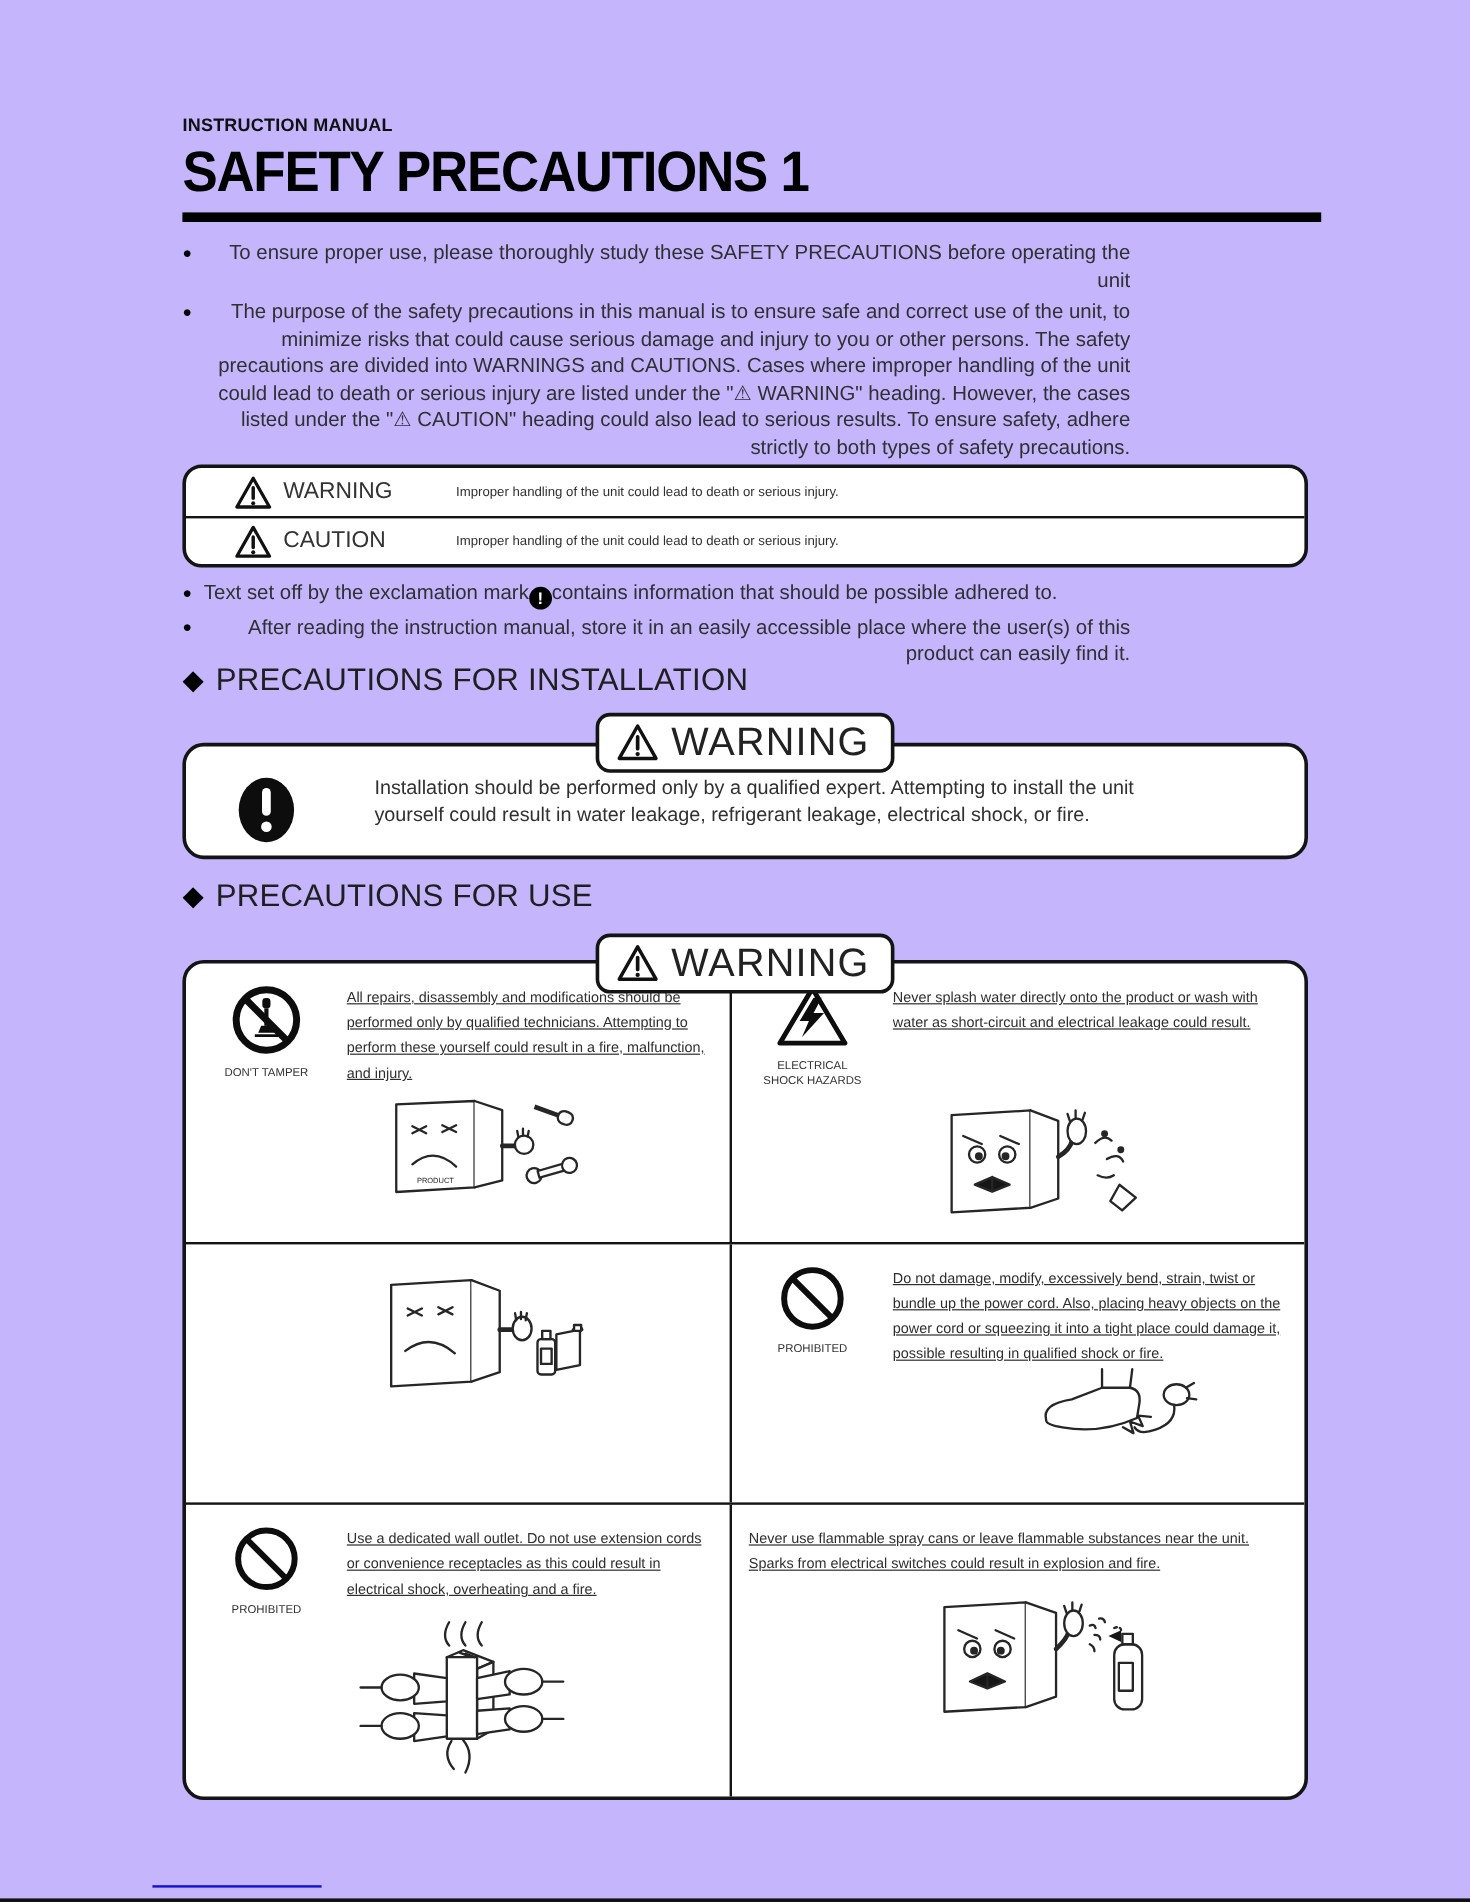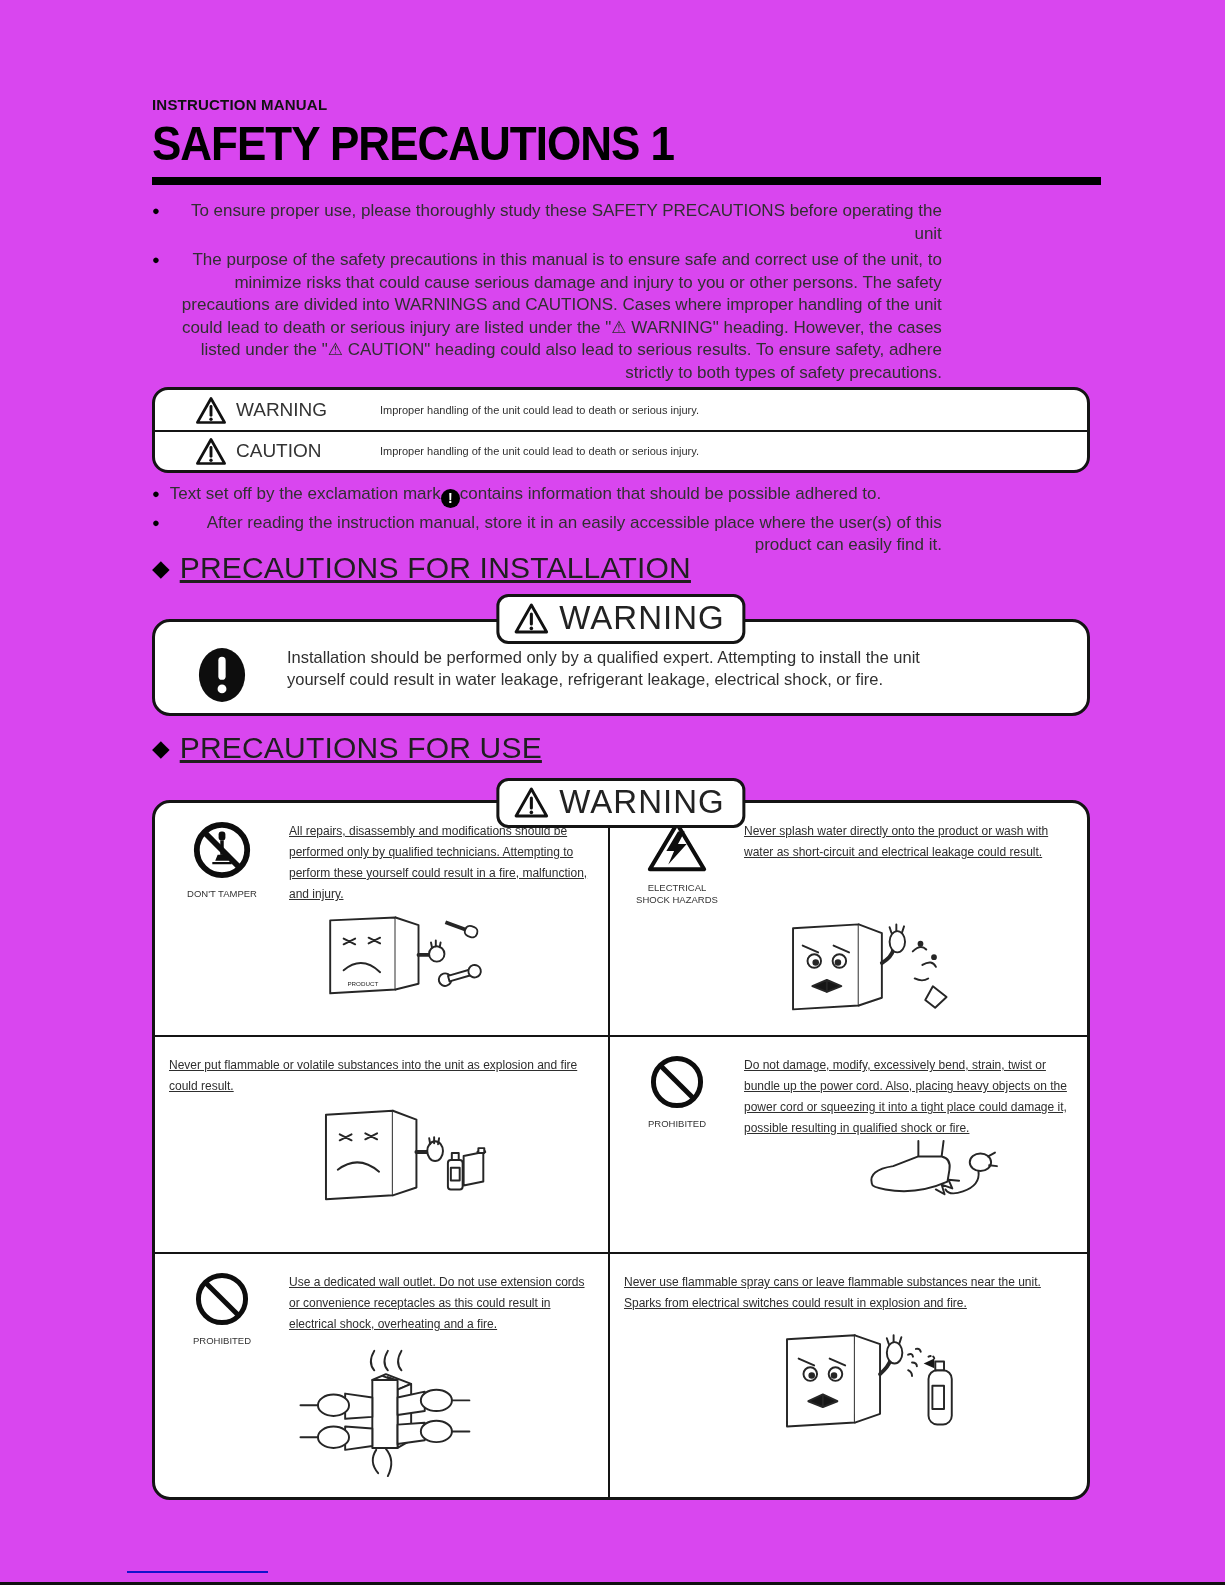--- a/index.html
+++ b/index.html
@@ -1,17 +1,17 @@
 <!DOCTYPE html>
 <html><head>
 <meta charset="utf-8">
 <style>
   html,body { margin:0; padding:0; background:#ffffff; }
   .page {
-    position:relative; width:1225px; height:1585px; background:#d946ef;
+    position:relative; width:1225px; height:1585px; background:#c4b5fd;
     font-family:"Liberation Sans", sans-serif; color:#2e2e2e; overflow:hidden;
   }
   
   .masthead { position:absolute; left:152px; top:96px; width:949px; }
   .kicker { font-size:15px; font-weight:bold; color:#111; letter-spacing:0.2px; }
   .title { margin:4px 0 0 0; font-size:44px; font-weight:bold; color:#000;
            letter-spacing:-1px; transform:scaleY(1.08); transform-origin:left top; }
   .title-rule { height:8px; background:#000; margin-top:10px; }
   
   .bullets { position:absolute; left:152px; width:810px; }
@@ -31,36 +31,36 @@
   .severity-row { display:flex; align-items:center; height:40px; padding-left:40px; box-sizing:border-box; }
   .severity-row + .severity-row { border-top:2.5px solid #141414; }
   .severity-label { display:flex; align-items:center; gap:9px; width:185px; flex-shrink:0; }
   .severity-label span { font-size:19px; color:#333; }
   .severity-desc { font-size:11px; color:#303030; }
   
   .section-heading { position:absolute; left:152px; display:flex; align-items:center; gap:10px; }
   .heading-install { top:551px; }
   .heading-use { top:731px; }
   .diamond { font-size:23px; color:#000; line-height:1; }
-  .section-heading h2 { margin:0; font-size:30px; font-weight:400; color:#1f1f1f; letter-spacing:0.2px;text-decoration:underline; }
+  .section-heading h2 { margin:0; font-size:26px; font-weight:400; color:#1f1f1f; letter-spacing:0.2px; }
   
   .panel { position:absolute; left:152px; width:938px; border:3px solid #141414;
            border-radius:18px; box-sizing:border-box; background:#fff; }
   .panel-install { top:619px; height:97px; }
   .panel-use { top:800px; height:700px; }
   .badge {
     position:absolute; left:50%; transform:translateX(-50%);
     display:inline-flex; align-items:center; gap:10px;
     border:3px solid #141414; border-radius:12px; background:#fff;
     padding:2px 18px 4px 14px; z-index:3; white-space:nowrap;
   }
   .badge span { font-size:33px; color:#222; letter-spacing:1px; }
   .badge-install { top:-28px; }
   .badge-use { top:-25px; }
-  .install-content { display:flex; align-items:flex-start; gap:40px; padding:24px 24px 0 42px; }
+  .install-content { display:flex; align-items:flex-start; gap:65px; padding:24px 24px 0 42px; }
   .install-content p { margin:0; font-size:16.5px; line-height:22px; color:#303030; max-width:672px; }
   
   .use-grid { position:absolute; inset:0; display:flex; flex-direction:column; border-radius:15px; overflow:hidden; }
   .use-row { display:flex; flex:0 0 auto; }
   .use-row-1 { height:232px; }
   .use-row-2 { height:215px; }
   .use-row-3 { height:247px; }
   .use-row-1, .use-row-2 { border-bottom:2.5px solid #141414; }
   .cell { box-sizing:border-box; padding:16px 12px 0 14px; overflow:hidden; }
   .cell-left { width:453px; flex-shrink:0; }
@@ -250,21 +250,20 @@
                   </g>
               </g>
             </svg>
           </div>
         </div>
       </div>
 
       <div class="use-row use-row-2">
         <div class="cell cell-left">
           <div class="cell-top">
-            <p class="cell-text">Never put flammable or volatile substances into the unit as explosion and fire could result.</p>
           </div>
           <div class="illus">
             <svg width="220" height="118" viewBox="0 0 220 120">
               <g stroke="#262626" stroke-width="2" fill="none" stroke-linecap="round" stroke-linejoin="round">
                 <path d="M52 18 L120 14 L120 100 L52 104 Z" fill="#fff"></path>
                 <path d="M120 14 L144 23 L144 92 L120 100" fill="#fff"></path>
                 <path d="M66 38 L78 44 M78 38 L66 44"></path>
                 <path d="M92 37 L104 43 M104 37 L92 43"></path>
                 <path d="M64 74 Q85 58 106 76"></path>
                 <path d="M144 56 L155 56" stroke-width="4"></path>

